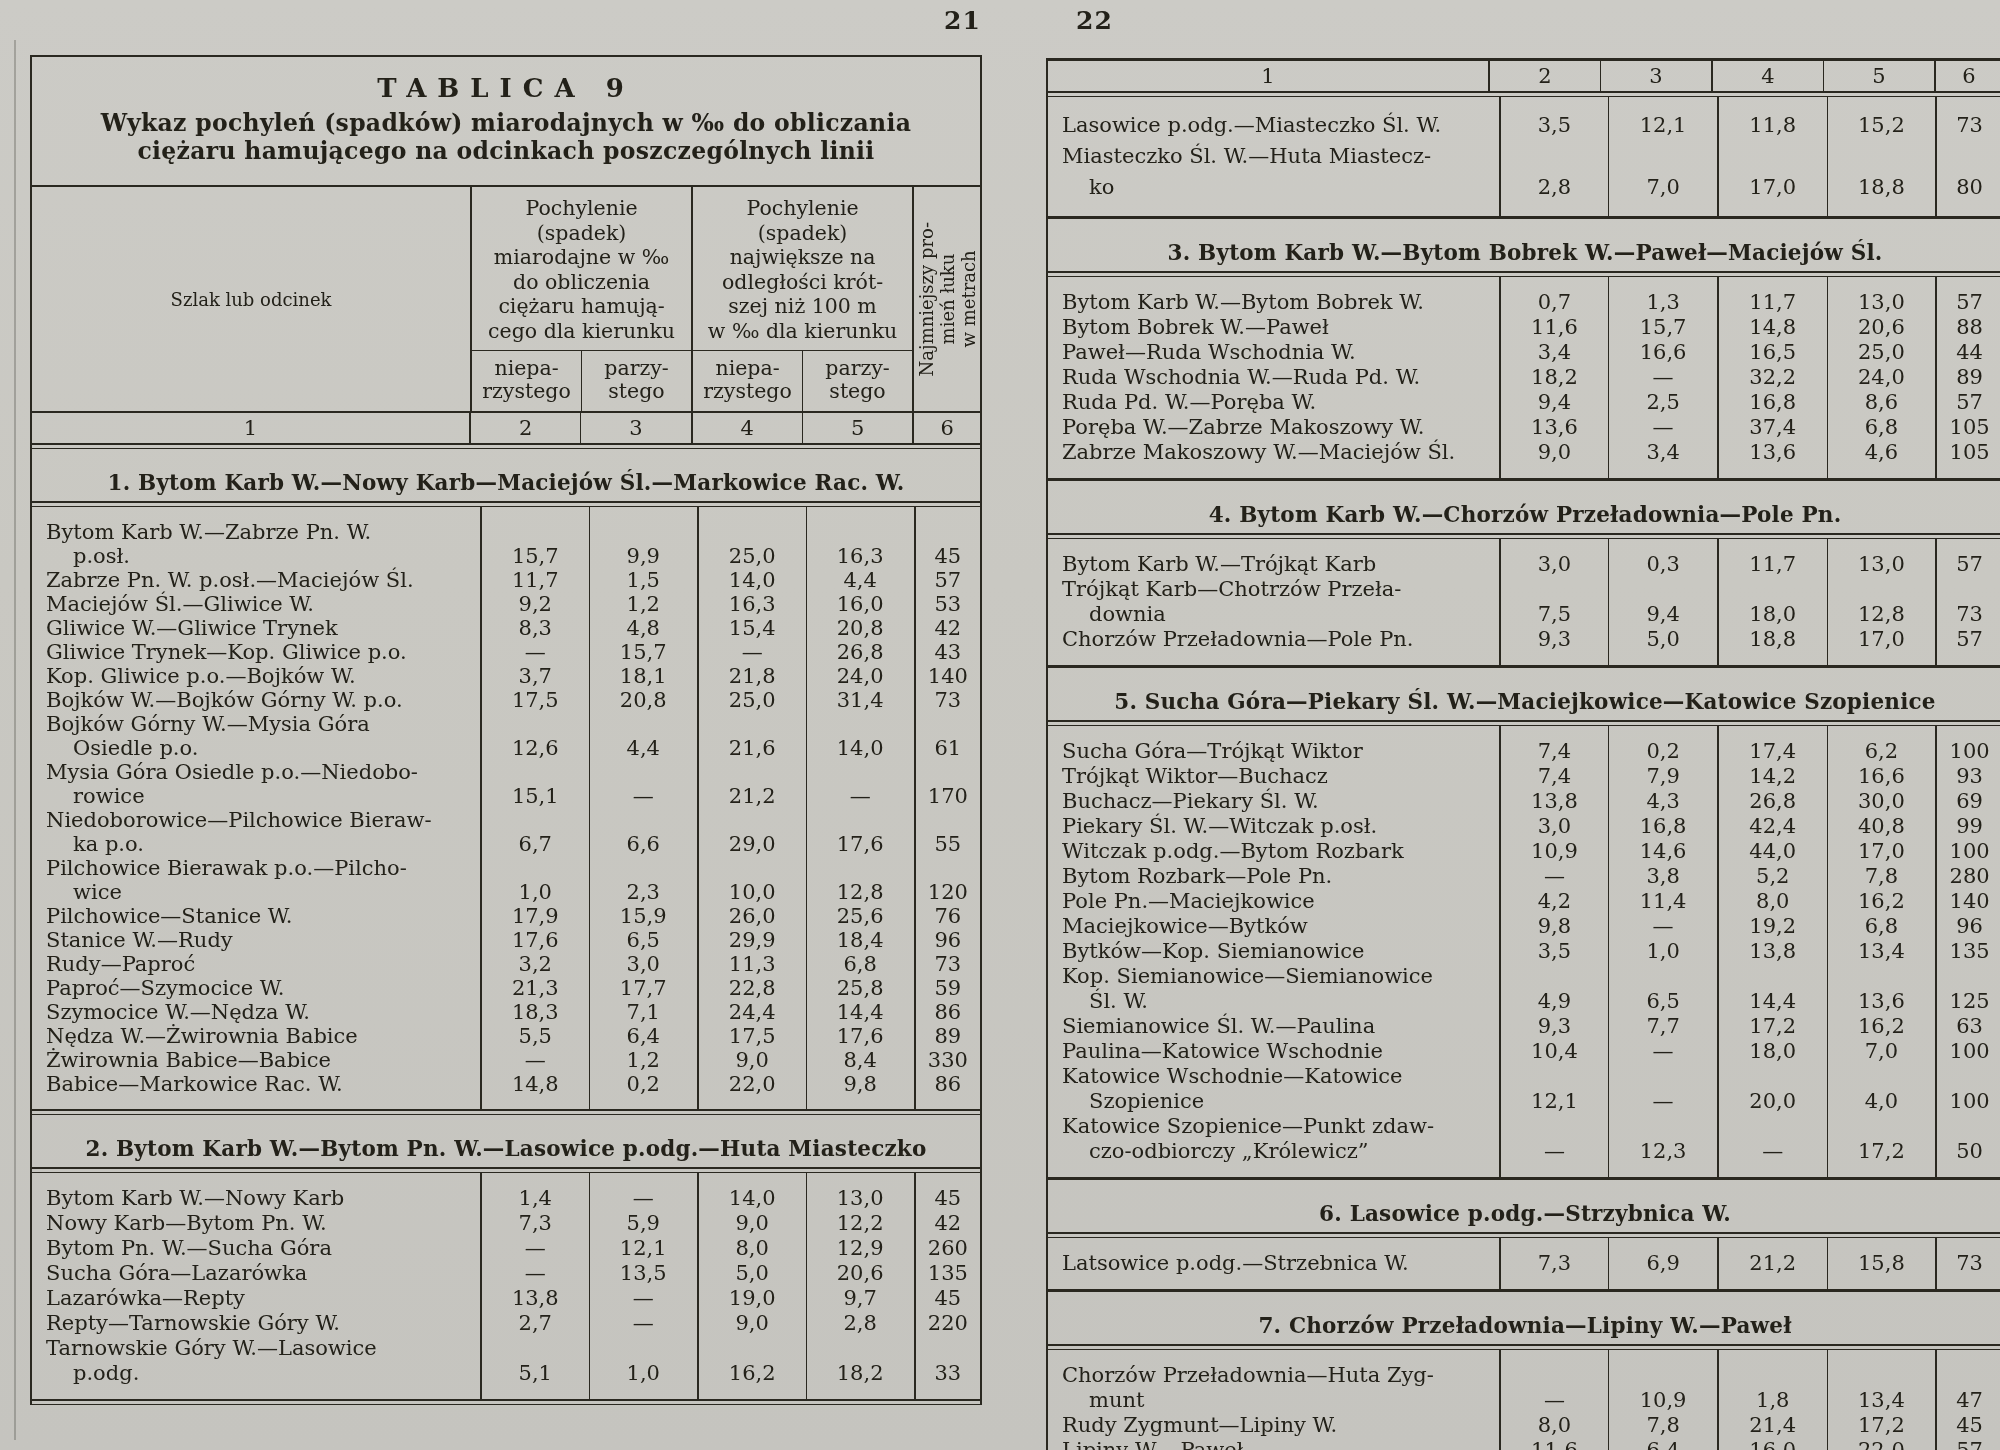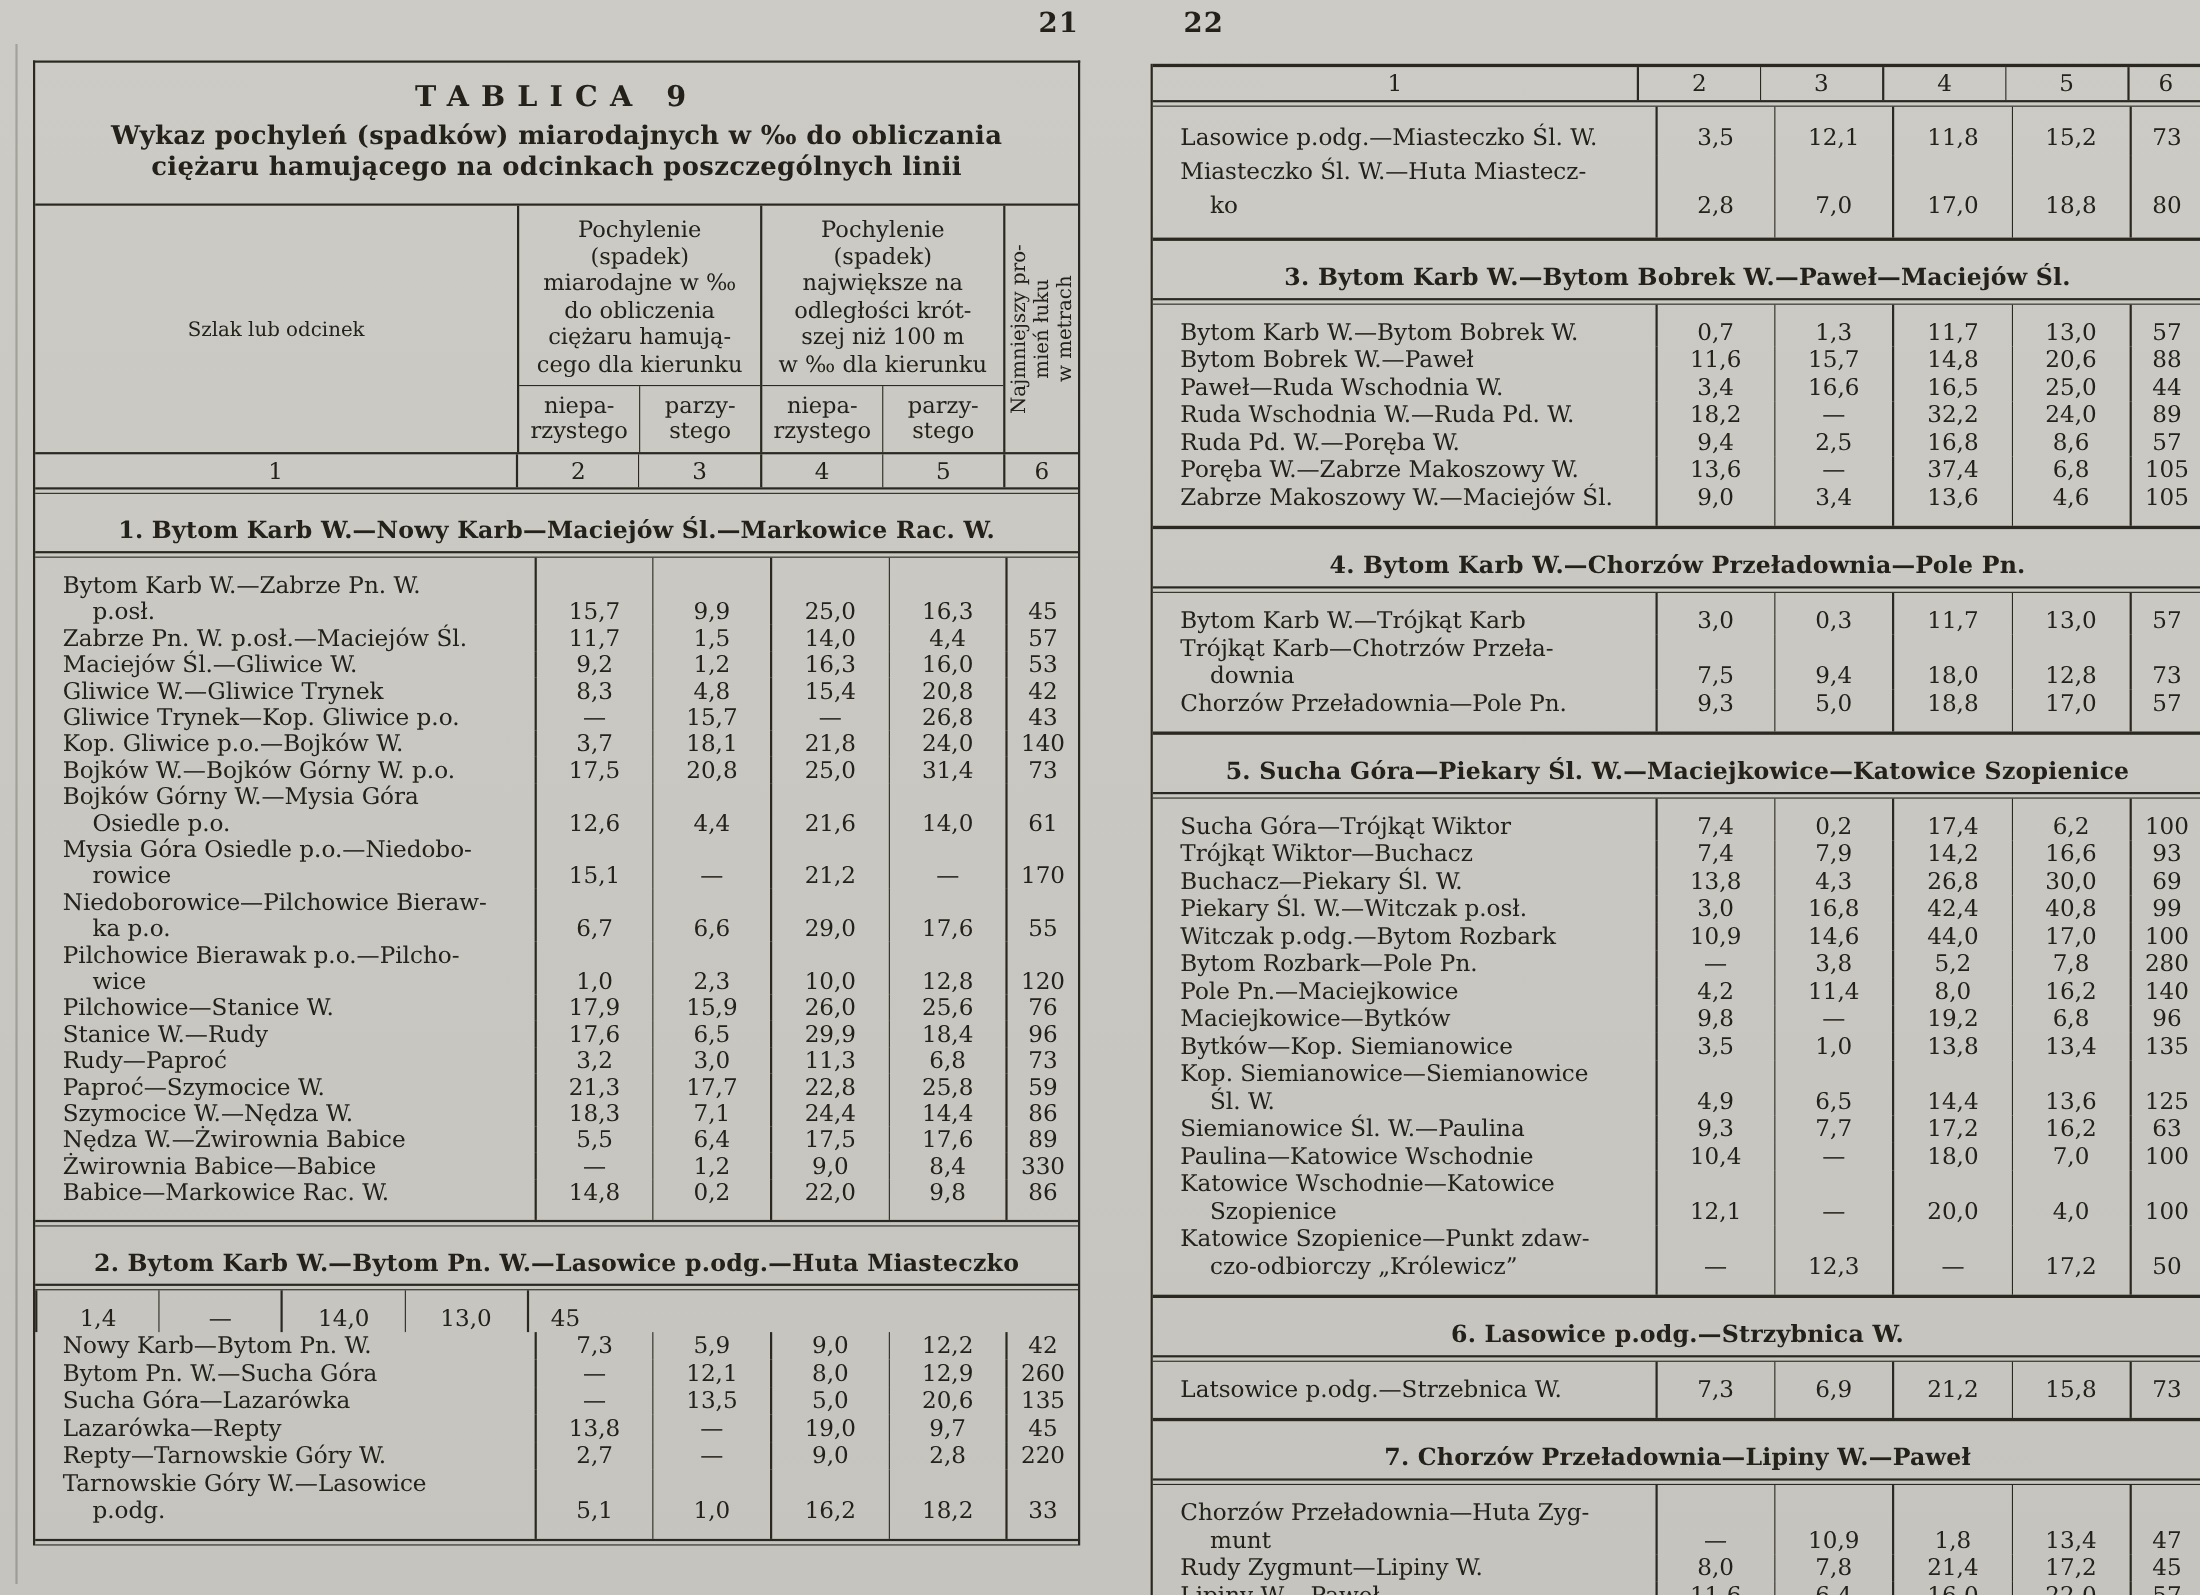--- a/index.html
+++ b/index.html
@@ -56,21 +56,21 @@
   
   .numrow{display:flex;height:30px;align-items:stretch;font-size:21px;}
   .cnum{display:flex;align-items:center;justify-content:center;}
 
   
   .sheading{text-align:center;font-weight:bold;font-size:21.5px;letter-spacing:.2px;margin:21px 4px 6px;}
   #right-sections .section:first-child .sbody{line-height:31px;}
   .sbody{font-size:21px;line-height:25px;}
   #left-sections .section:first-child .sbody{line-height:24px;}
   .row{display:flex;align-items:stretch;}
-  .c1{padding-left:25px;padding-right:6px;}
+  .c1{padding-left:14px;padding-right:6px;}
   .ln.cont{padding-left:27px;}
   .num{display:flex;align-items:flex-end;justify-content:center;}
   .sbody .row:first-child > div{padding-top:13px;}
   .sbody .row:last-child > div{padding-bottom:13px;}
 
   
   .spine{position:absolute;left:14px;top:40px;width:2px;height:1400px;background:rgba(40,38,30,.25);}
 </style>
 </head>
 <body>
@@ -529,20 +529,23 @@
             </div>
           </div>
         </div>
         <div class="rule dbl"></div>
       </div>
       <div class="section">
         <div class="sheading">2. Bytom Karb W.—Bytom Pn. W.—Lasowice p.odg.—Huta Miasteczko</div>
         <div class="rule dbl"></div>
         <div class="sbody">
           <div class="row">
+            <div class="c1 w1">
+              <div class="ln">Bytom Karb W.—Nowy Karb</div>
+            </div>
             <div class="wv num bL3">
               <span>1,4</span>
             </div>
             <div class="wv num bL2">
               <span>—</span>
             </div>
             <div class="wv num bL3">
               <span>14,0</span>
             </div>
             <div class="wv num bL2">

